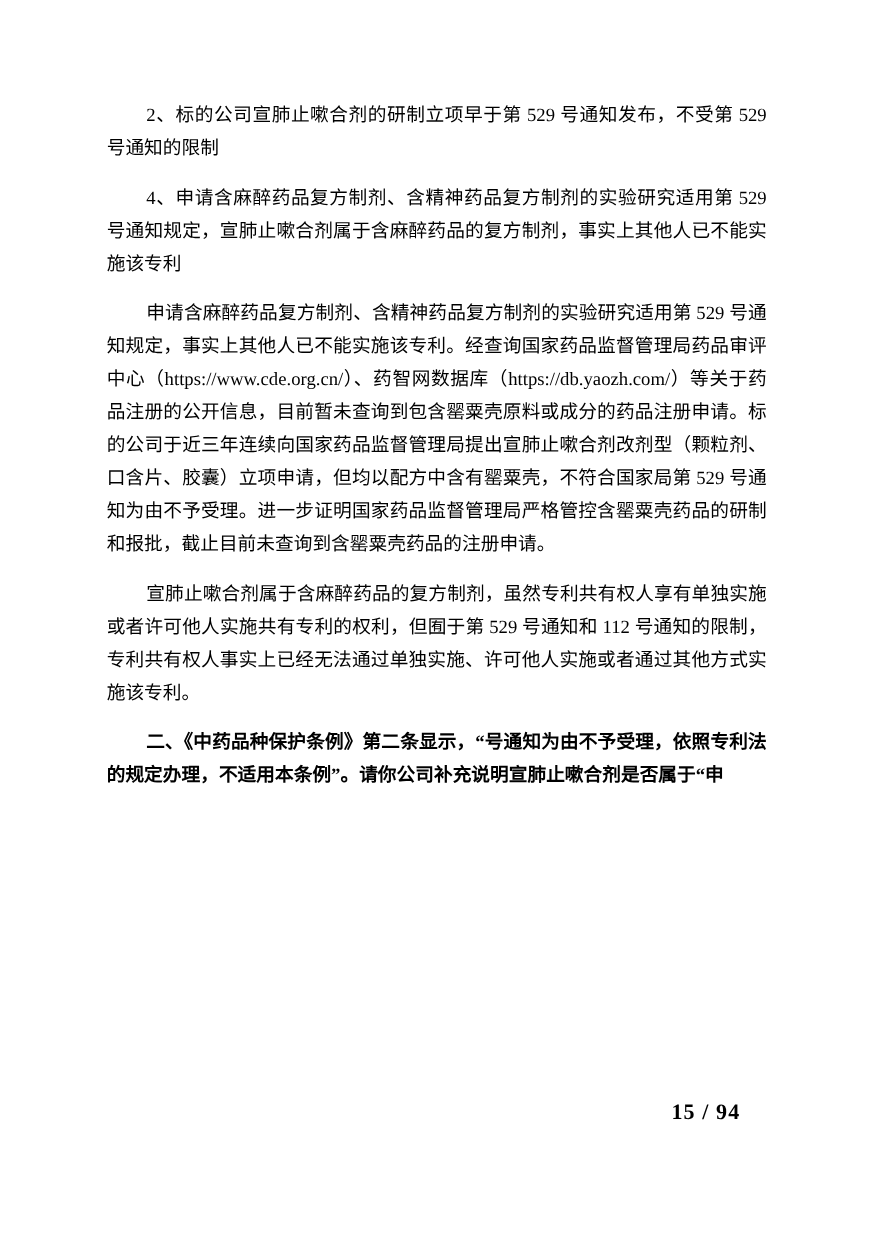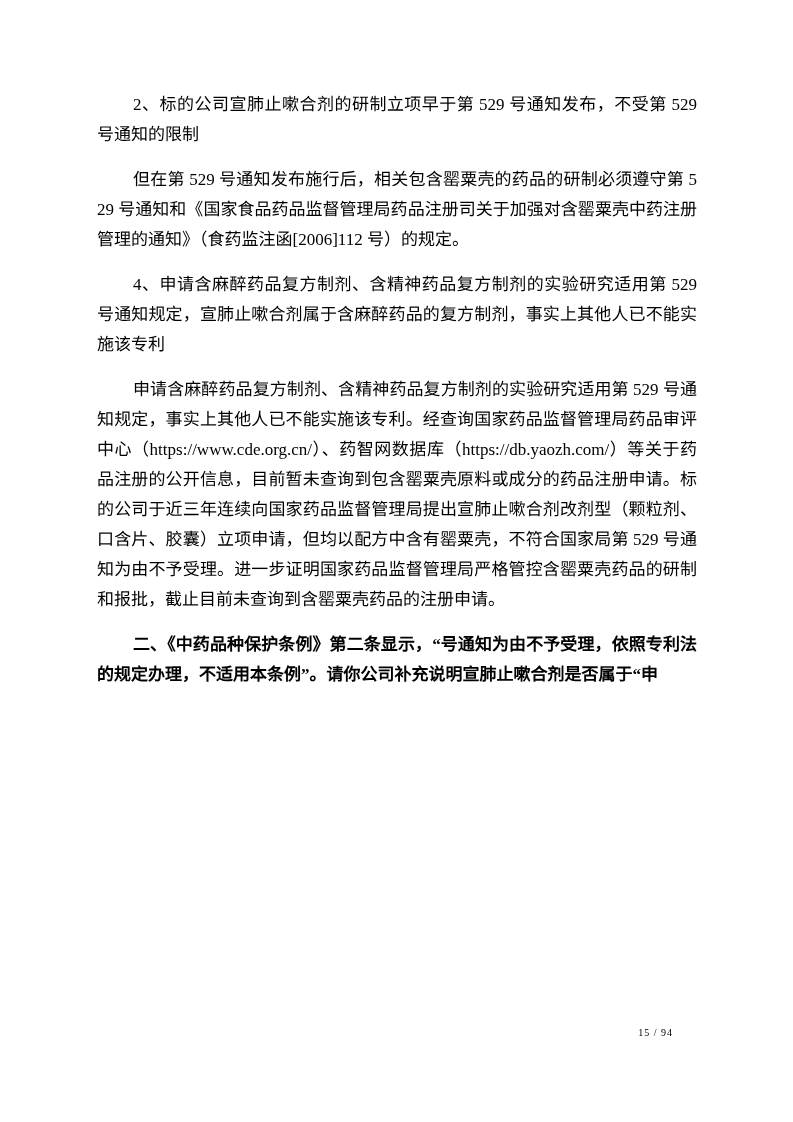--- a/index.html
+++ b/index.html
@@ -26,33 +26,33 @@
     line-height: 30px;
     text-align: justify;
     text-indent: 36px;
     word-break: break-all;
   }
   .para.bold {
     font-weight: 700;
   }
   .page-footer {
     position: absolute;
-    top: 1024px;
+    top: 1002px;
     right: 120px;
-    font-size: 10px;
+    font-size: 20px;
     line-height: 18px;
-    font-weight: 400;
+    font-weight: 700;
     letter-spacing: 1px;
   }
 </style>
 </head>
 <body>
 
 <div class="page">
   <div class="content">
     <p class="para">2、标的公司宣肺止嗽合剂的研制立项早于第 529 号通知发布，不受第 529 号通知的限制</p>
-    <p class="para">但在第 529 号通知发布施行后，相关包含罂粟壳的药品的研制必须遵守第 529 号通知和《国家食品药品监督管理局药品注册司关于加强对含罂粟壳中药注册管理的通知》（食药监注函[2006]112 号）的规定。</p>
     <p class="para">4、申请含麻醉药品复方制剂、含精神药品复方制剂的实验研究适用第 529 号通知规定，宣肺止嗽合剂属于含麻醉药品的复方制剂，事实上其他人已不能实施该专利</p>
     <p class="para">申请含麻醉药品复方制剂、含精神药品复方制剂的实验研究适用第 529 号通知规定，事实上其他人已不能实施该专利。经查询国家药品监督管理局药品审评中心（https://www.cde.org.cn/）、药智网数据库（https://db.yaozh.com/）等关于药品注册的公开信息，目前暂未查询到包含罂粟壳原料或成分的药品注册申请。标的公司于近三年连续向国家药品监督管理局提出宣肺止嗽合剂改剂型（颗粒剂、口含片、胶囊）立项申请，但均以配方中含有罂粟壳，不符合国家局第 529 号通知为由不予受理。进一步证明国家药品监督管理局严格管控含罂粟壳药品的研制和报批，截止目前未查询到含罂粟壳药品的注册申请。</p>
+    <p class="para">宣肺止嗽合剂属于含麻醉药品的复方制剂，虽然专利共有权人享有单独实施或者许可他人实施共有专利的权利，但囿于第 529 号通知和 112 号通知的限制，专利共有权人事实上已经无法通过单独实施、许可他人实施或者通过其他方式实施该专利。</p>
     <p class="para bold">二、《中药品种保护条例》第二条显示，“号通知为由不予受理，依照专利法的规定办理，不适用本条例”。请你公司补充说明宣肺止嗽合剂是否属于“申</p>
   </div>
   <div class="page-footer">15 / 94</div>
 </div>
 
 </body></html>

